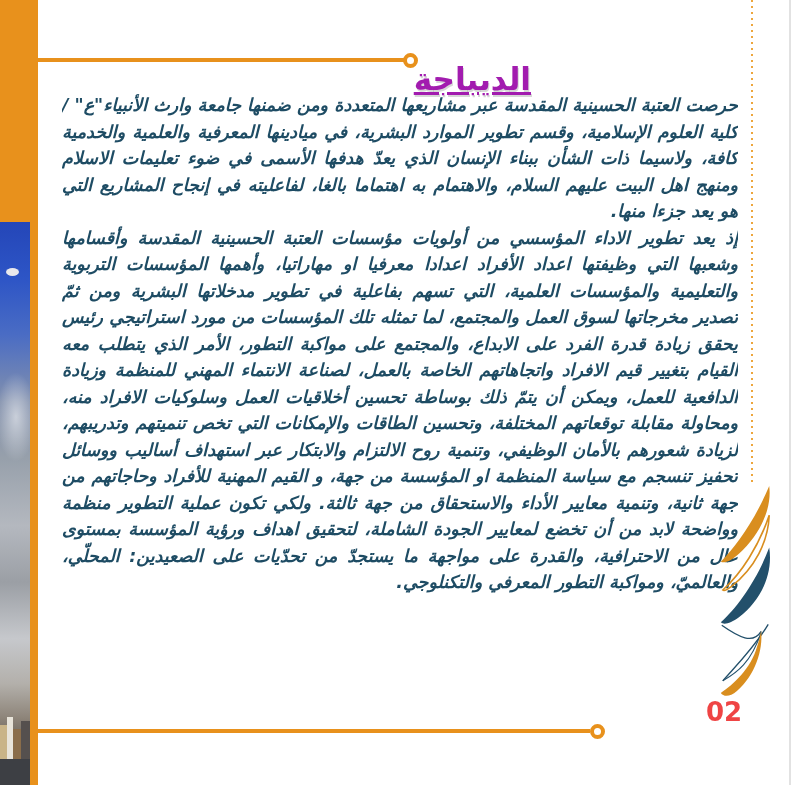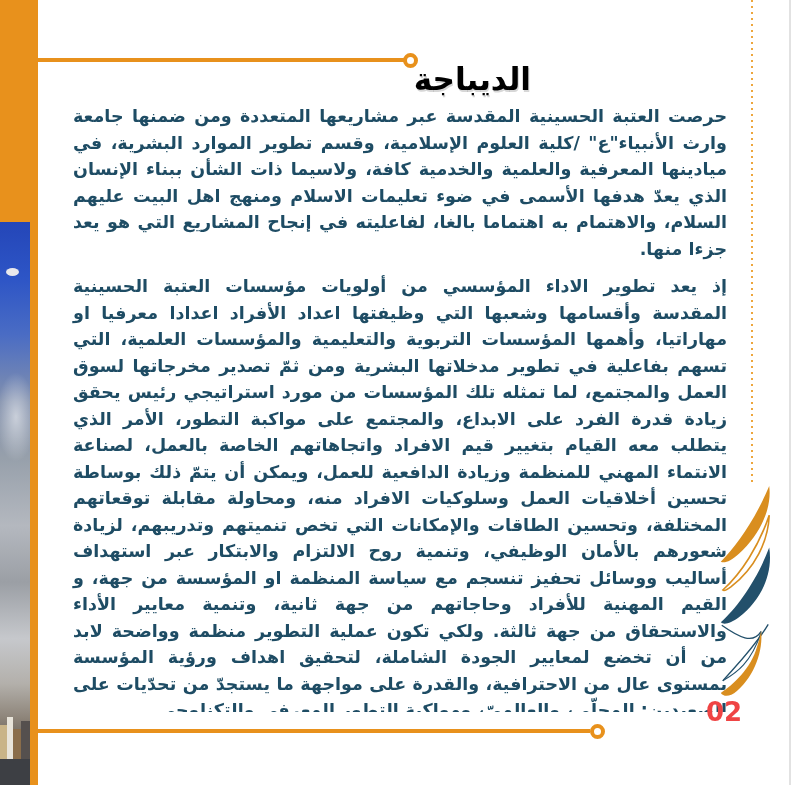--- a/index.html
+++ b/index.html
@@ -50,45 +50,47 @@
     position:absolute;left:38px;top:58px;width:366px;height:4px;
     background:#e8911c;
   }
   .rule-top-ring{
     position:absolute;left:403px;top:53px;width:7px;height:7px;
     border:4px solid #e8911c;border-radius:50%;background:#fff;
   }
   .page-title{
     position:absolute;right:258px;top:40px;
     direction:rtl;
-    font-size:31px;font-weight:bold;color:#000000;
+    font-size:31px;font-weight:bold;color:#a21caf;
     text-shadow:1px 2px 0 rgba(140,140,140,.35);
     letter-spacing:0;
+    text-decoration:underline;
   }
 
   
   .dotted-line{
     position:absolute;left:751px;top:0;width:2px;height:486px;
     background-image:repeating-linear-gradient(to bottom,#eda63d 0 2px,rgba(0,0,0,0) 2px 6px);
   }
 
   
   .content{
     position:absolute;left:62px;top:92px;width:676px;height:620px;
     direction:rtl;
     color:#1e4c64;
     font-weight:bold;
     font-size:17.5px;
     line-height:26.5px;
     overflow:hidden;
   }
   .content p{
-    margin:11px;
+    margin:0;
     text-align:justify;
     text-align-last:right;
+    font-style:italic;
   }
 
   
   .ribbon{position:absolute;left:716px;top:483px;width:58px;height:214px;}
 
   
   .page-number{
     position:absolute;left:706px;top:697px;
     color:#ef4444;font-size:26px;font-weight:bold;
     font-family:"DejaVu Sans","Liberation Sans",sans-serif;

